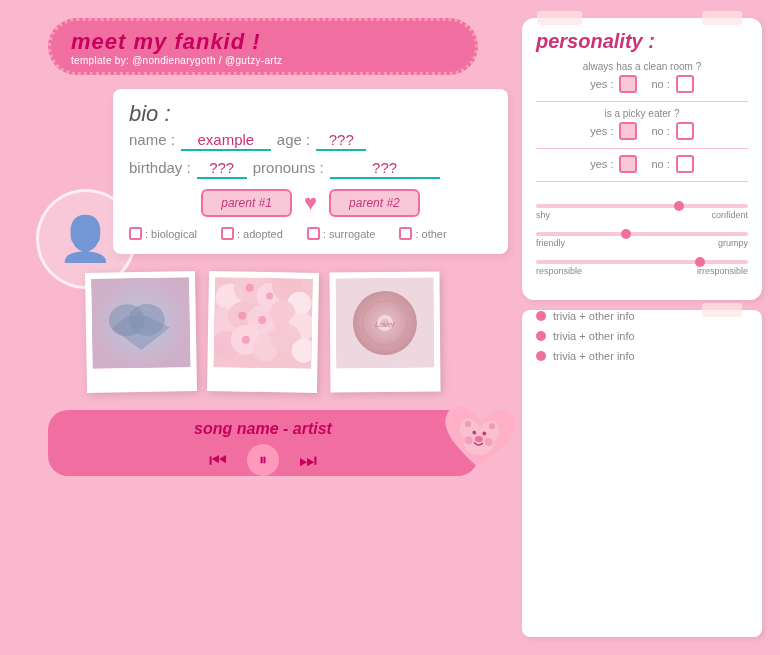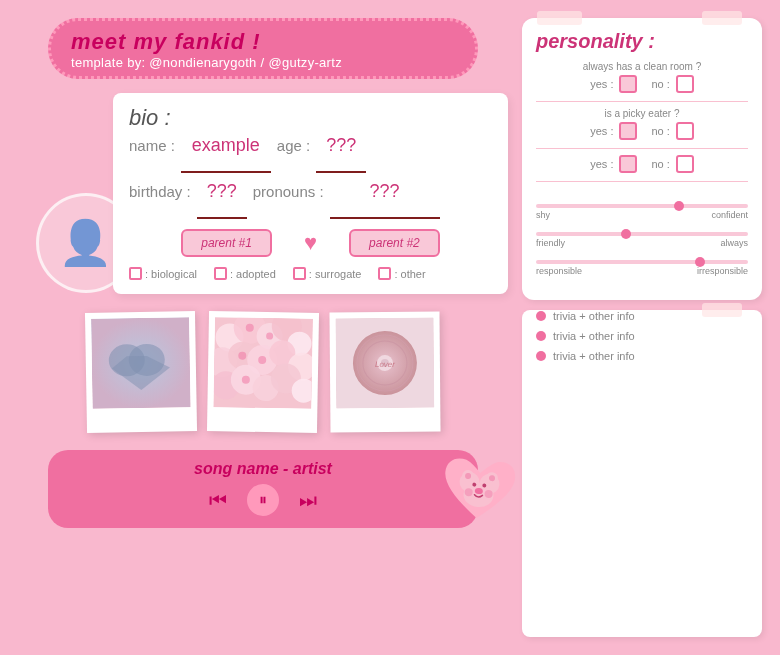--- a/index.html
+++ b/index.html
@@ -42,21 +42,21 @@
       position: relative;
     }
     .title-banner h1 {
       font-size: 22px;
       color: #c8005e;
       font-style: italic;
       font-weight: bold;
       letter-spacing: 1px;
     }
     .title-banner .template-credit {
-      font-size: 13px;
+      font-size: 10px;
       color: #fff;
       letter-spacing: 0.3px;
     }
 
     .bio-title {
       font-size: 22px;
       color: #555;
       font-style: italic;
       margin-bottom: 16px;
     }
@@ -64,66 +64,66 @@
     .bio-row {
       display: flex;
       align-items: baseline;
       margin-bottom: 8px;
       font-size: 13px;
       color: #888;
       gap: 6px;
     }
 
     .bio-field {
-      border-bottom: 2px solid #7f1d1d;
+      border-bottom: 2px solid #14b8a6;
       min-width: 80px;
       color: #cc3377;
-      font-size: 18px;
-      padding-bottom: 15px;
+      font-size: 15px;
+      padding-bottom: 1px;
       text-align: center;
     }
 
     .bio-field-small {
       min-width: 50px;
     }
     .bio-field-long {
       min-width: 110px;
     }
 
     .bio-label {
       color: #888;
       font-size: 15px;
     }
 
     
     .parents-row {
       display: flex;
       align-items: center;
       justify-content: center;
-      gap: 32px;
+      gap: 12px;
       margin: 10px 0 10px;
     }
     .parent-box {
       background: #f9c8d8;
       border: 2px solid #f06fa0;
       border-radius: 6px;
       padding: 5px 18px;
       font-size: 12px;
       color: #cc3377;
       font-style: italic;
     }
     .heart-icon {
       color: #f06fa0;
       font-size: 22px;
     }
 
     
     .checkbox-row {
       display: flex;
-      gap: 17px;
+      gap: 24px;
       font-size: 11px;
       color: #888;
       flex-wrap: wrap;
       margin-top: 4px;
     }
     .checkbox-item {
       display: flex;
       align-items: center;
       gap: 3px;
     }
@@ -200,21 +200,21 @@
       background: linear-gradient(135deg, #e8c8d0 0%, #f0d0d8 100%);
       display: flex;
       align-items: center;
       justify-content: center;
     }
 
     
     .music-player {
       background: #f06fa0;
       border-radius: 20px;
-      padding: 10px 20px 12px;
+      padding: 10px 20px 0;
       margin: 0 20px;
       position: relative;
     }
     .song-title {
       text-align: center;
       font-size: 16px;
       font-style: italic;
       color: #c8005e;
       font-weight: bold;
       margin-bottom: 6px;
@@ -628,21 +628,21 @@
             <span>confident</span>
           </div>
         </div>
 
         <div class="slider-row">
           <div class="slider-track">
             <div class="slider-dot" style="left: 40%;"></div>
           </div>
           <div class="slider-labels">
             <span>friendly</span>
-            <span>always</span>
+            <span>grumpy</span>
           </div>
         </div>
 
         <div class="slider-row">
           <div class="slider-track">
             <div class="slider-dot" style="left: 75%;"></div>
           </div>
           <div class="slider-labels">
             <span>responsible</span>
             <span>irresponsible</span>

